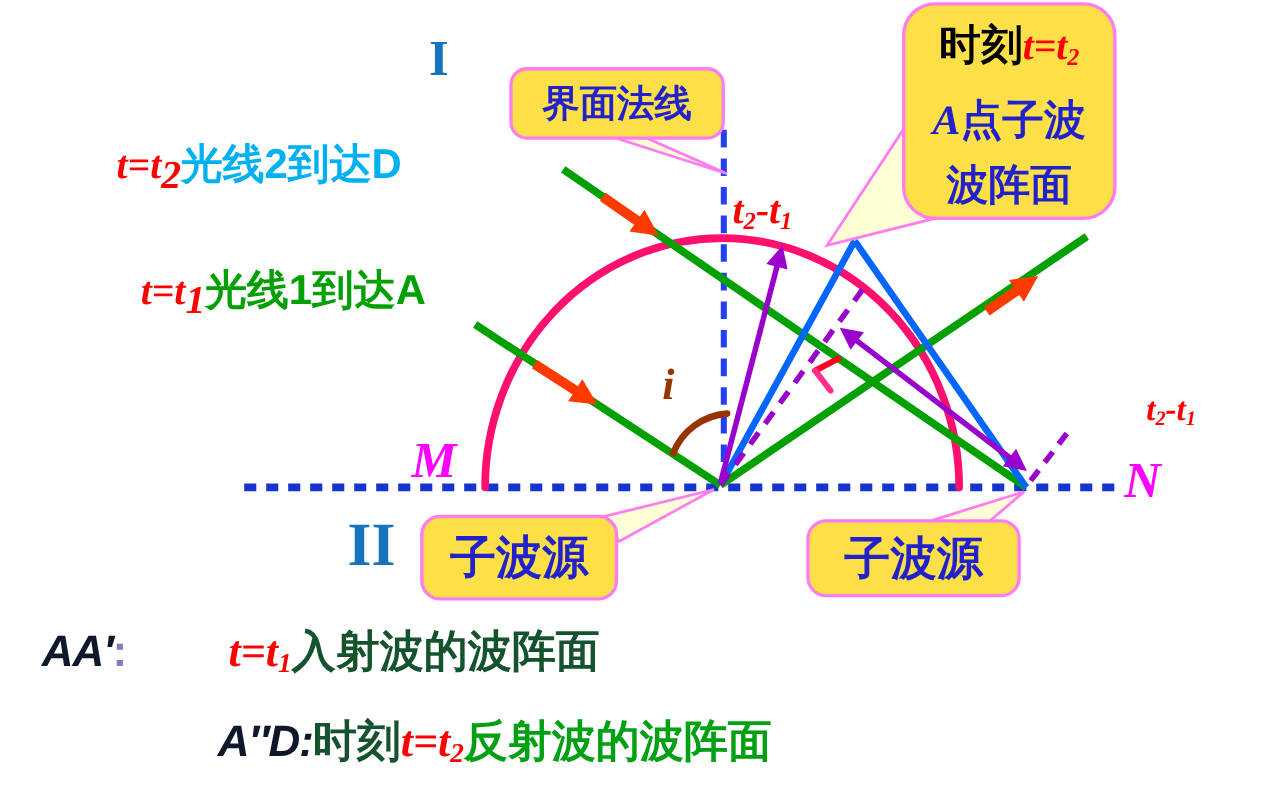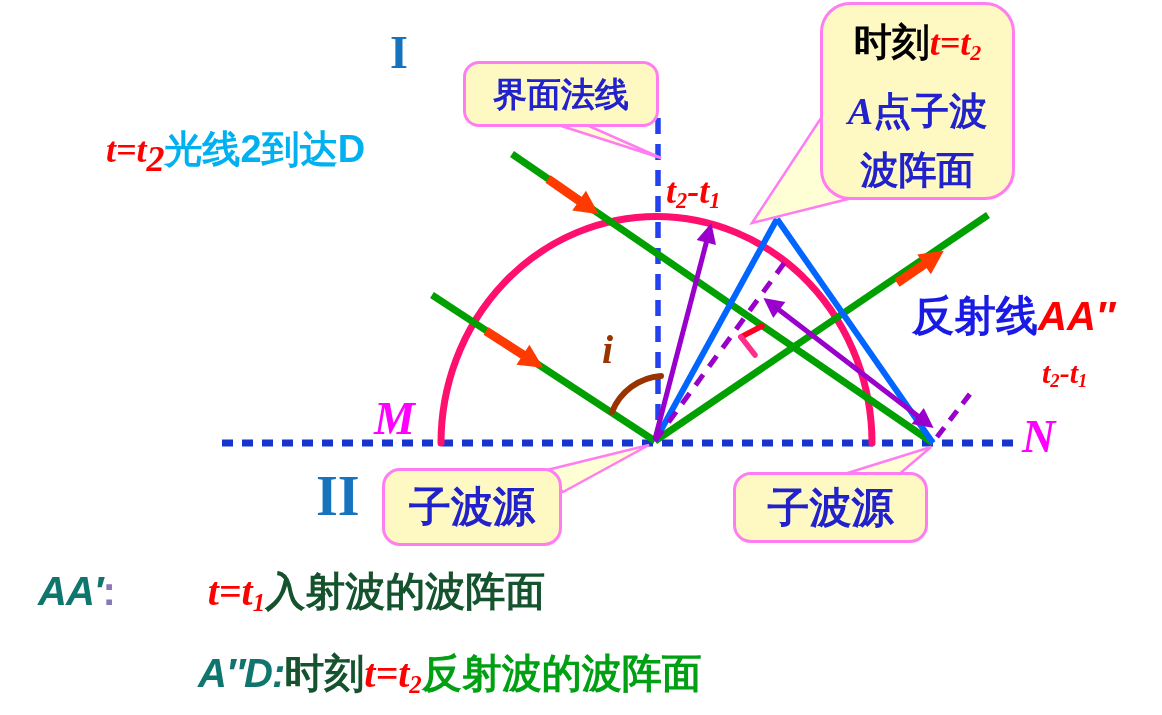--- a/index.html
+++ b/index.html
@@ -7,24 +7,24 @@
          font-family:"Liberation Sans",sans-serif;}
   #diagram-svg{position:absolute;left:0;top:0;z-index:1;}
   .lbl{position:absolute;white-space:nowrap;z-index:2;font-weight:bold;}
   .cjk{font-family:"Liberation Sans",sans-serif;font-weight:bold;}
   .mathv{font-family:"Liberation Serif",serif;font-weight:bold;font-style:italic;}
   .ss{font-size:0.62em;vertical-align:-0.24em;}
   .red{color:#FF0000;}
   .cyan{color:#00B0F0;}
   .green-t{color:#00A013;}
   .purple-t{color:#14532d;}
-  .pink-t{color:#0f766e;}
+  .pink-t{color:#0f172a;}
   .roman{font-family:"Liberation Serif",serif;font-weight:bold;color:#1873BE;}
   .mn{font-family:"Liberation Serif",serif;font-weight:bold;font-style:italic;color:#FF00FF;}
-  .callout{position:absolute;z-index:2;box-sizing:border-box;background:#fef9c3;
+  .callout{position:absolute;z-index:2;box-sizing:border-box;background:#fde047;
            border:3px solid #FF7DF0;color:#2222CC;font-weight:bold;text-align:center;}
   #callout-normal{left:447px;top:61px;width:196px;height:66px;border-radius:16px;
                   font-size:34px;line-height:60px;margin-left:16px;}
   #callout-wavelet{left:820px;top:2px;width:195px;height:198px;border-radius:30px;
                    font-size:38px;line-height:59px;padding-top:8px;}
   #callout-source-left{left:382px;top:468px;width:180px;height:78px;border-radius:18px;
                        font-size:42px;line-height:72px;}
   #callout-source-right{left:733px;top:472px;width:195px;height:71px;border-radius:18px;
                         font-size:42px;line-height:65px;}
   #roman-I{left:390px;top:26px;font-size:46px;}
@@ -102,31 +102,31 @@
 
   <div class="lbl roman" id="roman-I">I</div>
   <div class="lbl roman" id="roman-II">II</div>
   <div class="lbl mn" id="label-M">M</div>
   <div class="lbl mn" id="label-N">N</div>
   <div class="lbl" id="label-i">i</div>
 
   <div class="lbl" id="caption-ray2">
     <span class="mathv red">t=t</span><span class="mathv red ss">2</span><span class="cjk cyan">光线2到达D</span>
   </div>
+  <div class="lbl" id="caption-ray1">
+    <span class="mathv red">t=t</span><span class="mathv red ss">1</span><span class="cjk" style="color:#00A000">光线1到达A</span>
+  </div>
 
   <div class="lbl mathv" id="delta-radius">
     <span>t</span><span class="ss">2</span><span>-t</span><span class="ss">1</span>
   </div>
   <div class="lbl mathv" id="delta-travel">
     <span>t</span><span class="ss">2</span><span>-t</span><span class="ss">1</span>
   </div>
 
-  <div class="lbl" id="reflected-label">
-    <span class="cjk nm">反射线</span><span class="seg">AA″</span>
-  </div>
 
   <div class="callout" id="callout-normal">
     <span>界面法线</span>
   </div>
 
   <div class="callout" id="callout-wavelet">
     <div>
       <span style="color:#000000">时刻</span><span class="mathv red" style="font-size:36px">t=t</span><span class="mathv red ss" style="font-size:22px">2</span>
     </div>
     <div>

